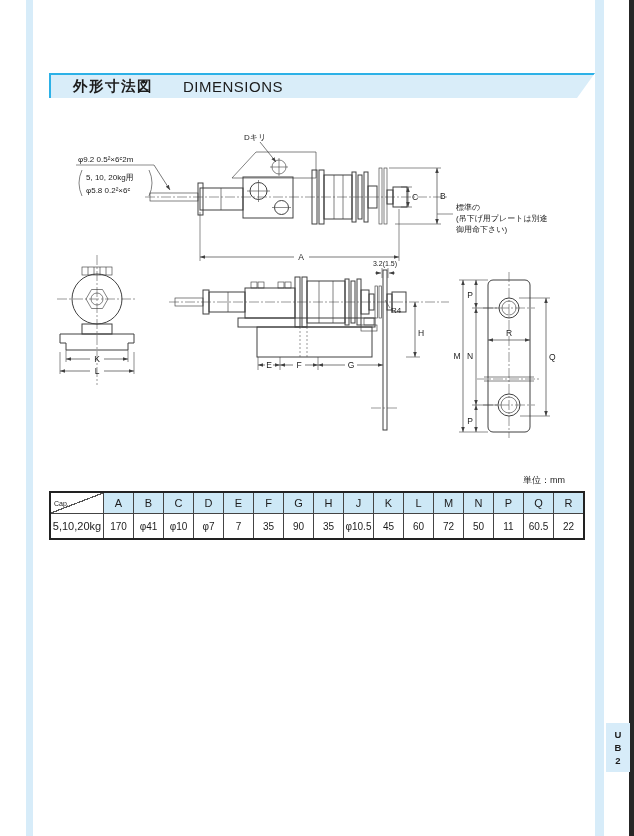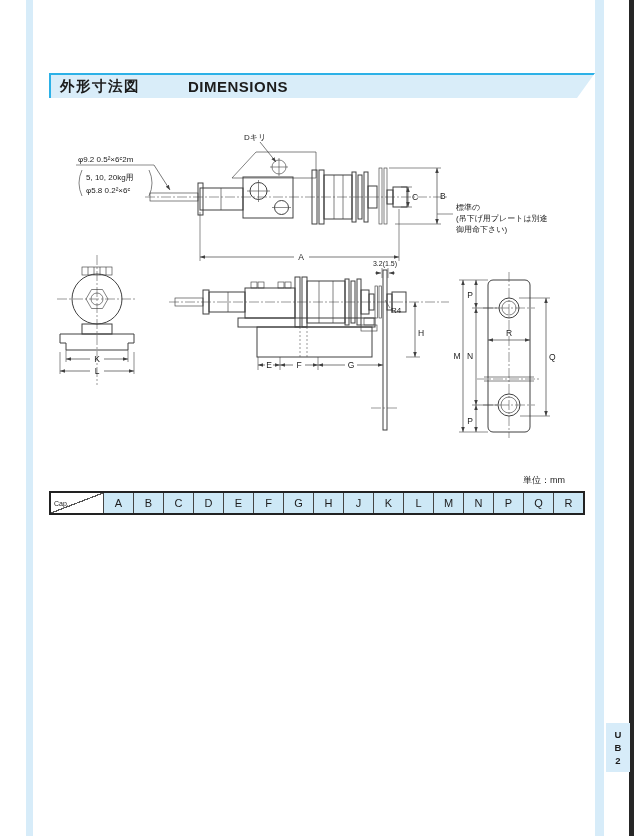--- a/index.html
+++ b/index.html
@@ -7,23 +7,23 @@
        font-family:"Liberation Sans",sans-serif;color:#1c1c1c;}
   
   .strip{position:absolute;top:0;height:836px;background:#d7ecf9}
   .strip.left{left:26px;width:7px}
   .strip.right{left:595px;width:9px}
   .edge{position:absolute;top:0;left:629px;width:5px;height:836px;background:#262626}
   
   .hdr{position:absolute;left:49px;top:73px;width:546px;height:25px;background:#d9edf9;
        border-top:2px solid #2cb1e7;border-left:2px solid #2cb1e7;
        clip-path:polygon(0 0,100% 0,calc(100% - 18px) 100%,0 100%);
-       display:flex;align-items:center;box-sizing:border-box;padding-left:9px}
+       display:flex;align-items:center;box-sizing:border-box;padding-left:22px}
   .hdr .jp{font-size:14.5px;font-weight:bold;letter-spacing:1.5px}
-  .hdr .en{font-size:15px;font-weight:bold;margin-left:48px;letter-spacing:.5px}
+  .hdr .en{font-size:15px;font-weight:normal;margin-left:30px;letter-spacing:.5px}
   
   svg.draw{position:absolute;left:49px;top:112px}
   .ln{fill:none;stroke:#404040;stroke-width:1}
   .tn{stroke-width:.65}
   .cl{fill:none;stroke:#555;stroke-width:.6;stroke-dasharray:10 2 2 2}
   .dot{fill:none;stroke:#555;stroke-width:.6;stroke-dasharray:2 2}
   .ex{fill:none;stroke:#404040;stroke-width:.6}
   .dm{fill:none;stroke:#404040;stroke-width:.7;marker-start:url(#ar);marker-end:url(#ar)}
   .dm1e{fill:none;stroke:#404040;stroke-width:.7;marker-end:url(#ar)}
   .dm1s{fill:none;stroke:#404040;stroke-width:.7;marker-start:url(#ar)}
@@ -286,20 +286,39 @@
         <td class="hd">H</td>
         <td class="hd">J</td>
         <td class="hd">K</td>
         <td class="hd">L</td>
         <td class="hd">M</td>
         <td class="hd">N</td>
         <td class="hd">P</td>
         <td class="hd">Q</td>
         <td class="hd">R</td>
       </tr>
+      <tr>
+        <td class="cap">5,10,20kg</td>
+        <td class="vl">170</td>
+        <td class="vl">φ41</td>
+        <td class="vl">φ10</td>
+        <td class="vl">φ7</td>
+        <td class="vl">7</td>
+        <td class="vl">35</td>
+        <td class="vl">90</td>
+        <td class="vl">35</td>
+        <td class="vl">φ10.5</td>
+        <td class="vl">45</td>
+        <td class="vl">60</td>
+        <td class="vl">72</td>
+        <td class="vl">50</td>
+        <td class="vl">11</td>
+        <td class="vl">60.5</td>
+        <td class="vl">22</td>
+      </tr>
     </tbody>
 </table>
 
 <div class="tab">
   <span>U</span>
   <span>B</span>
   <span>2</span>
 </div>
 
 </body></html>

